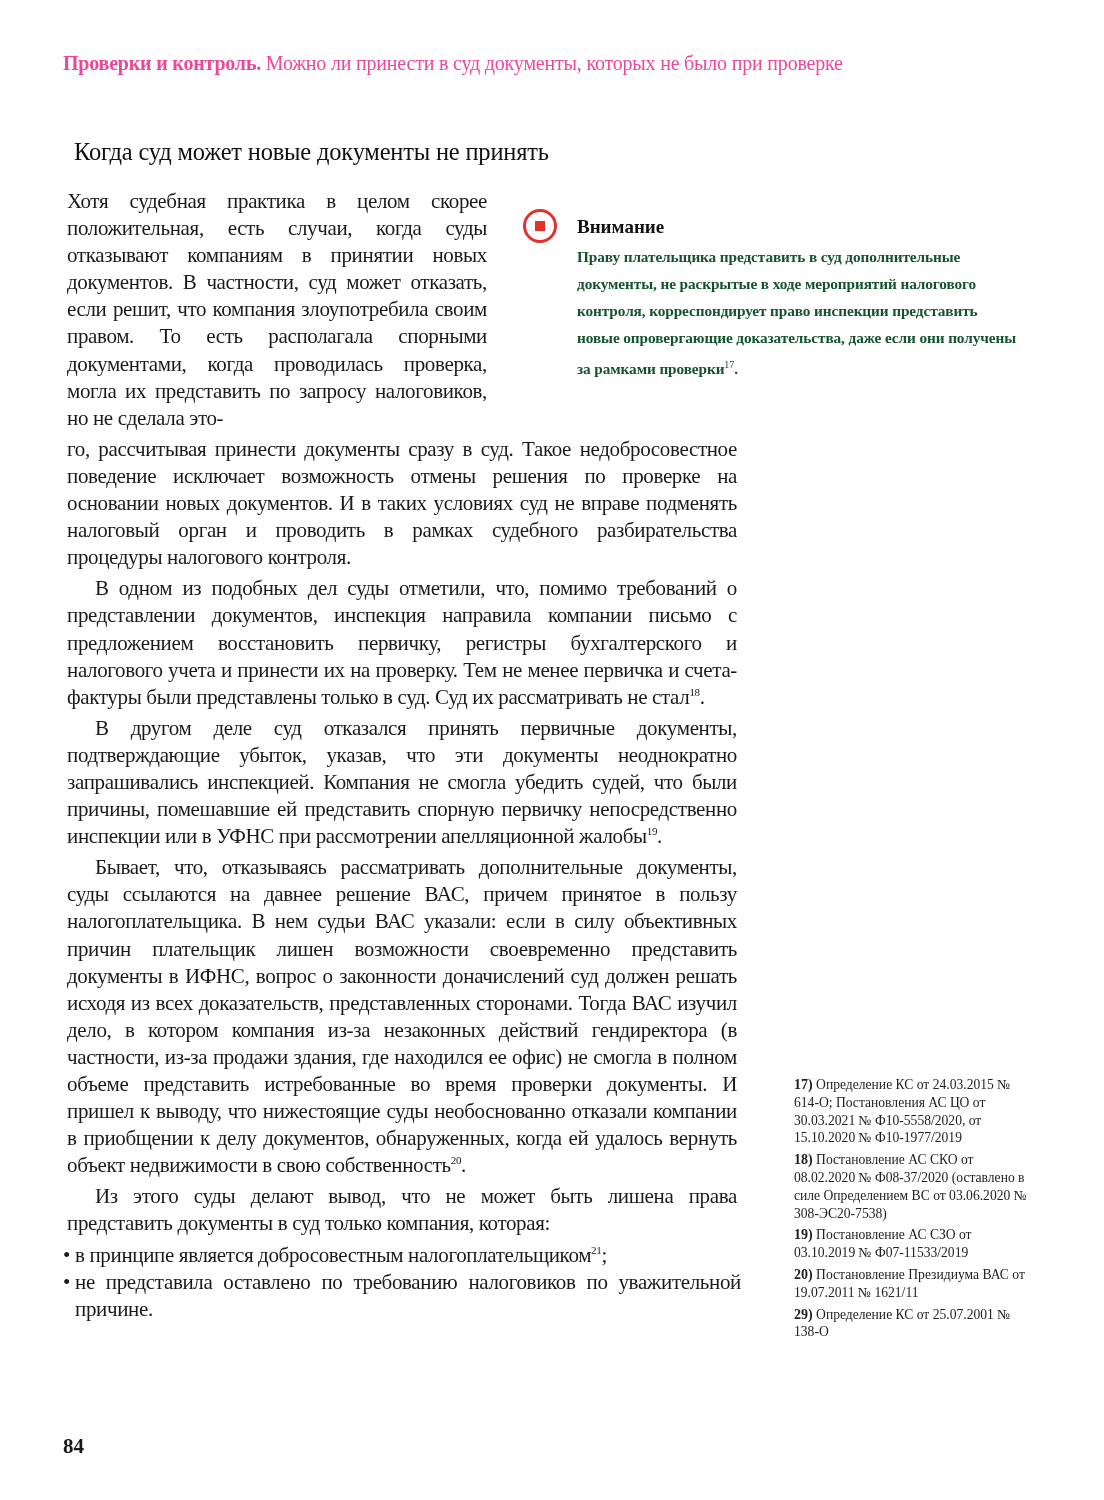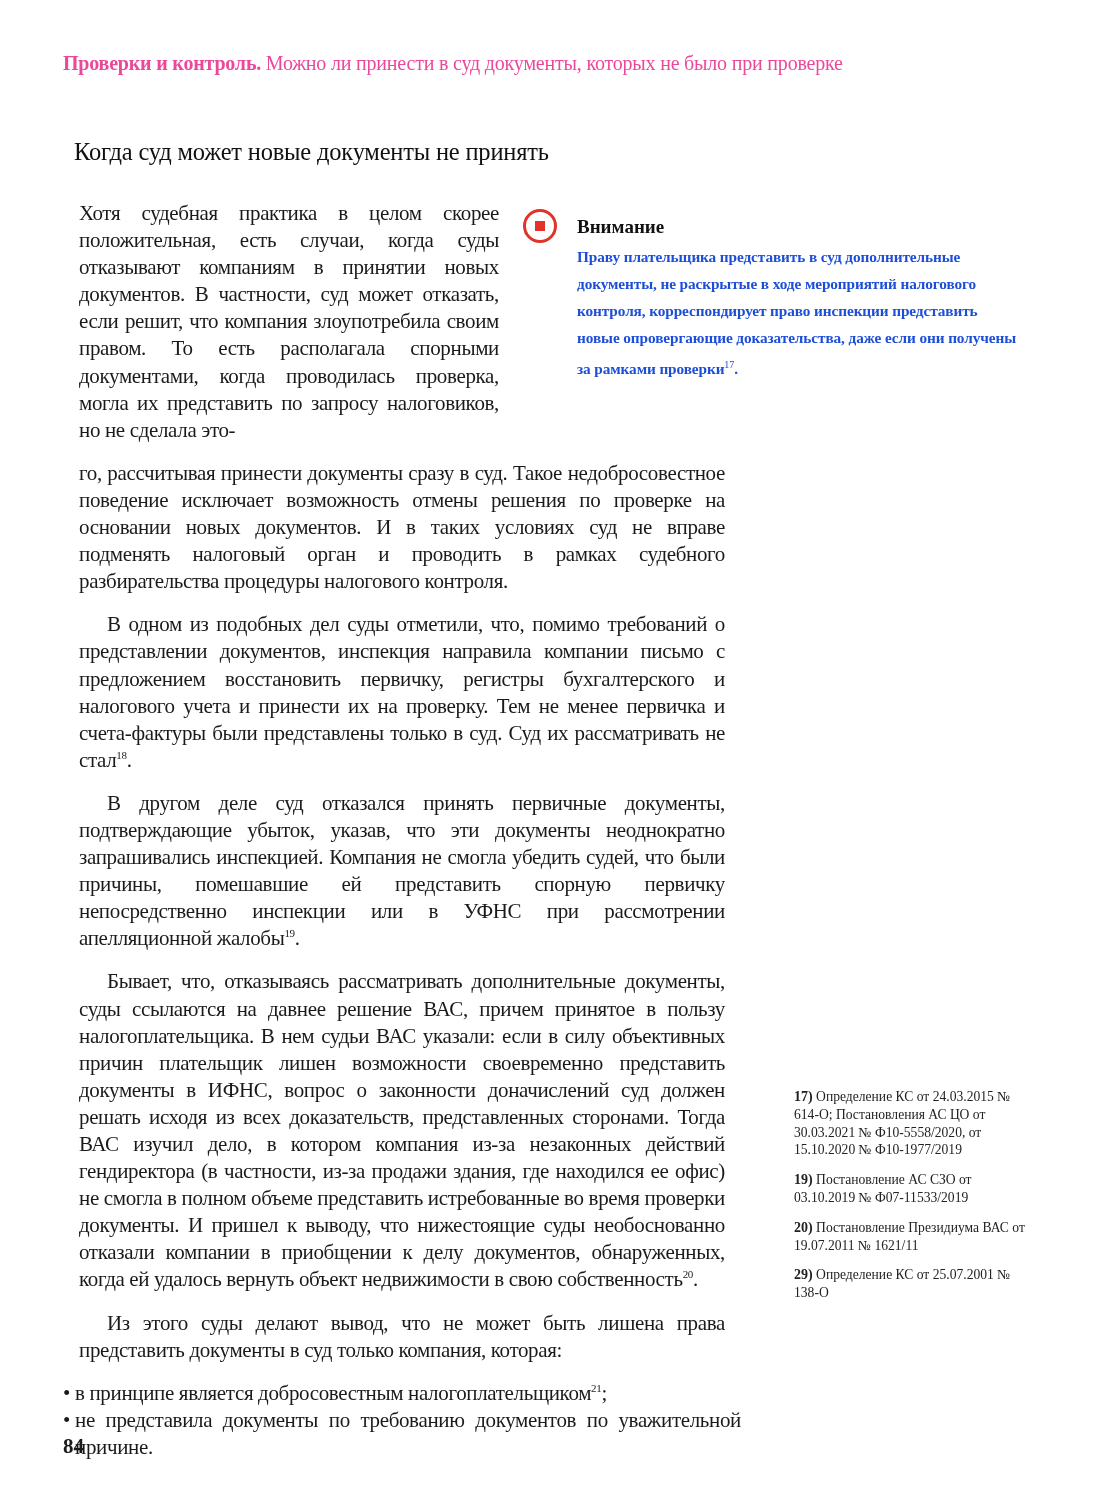--- a/index.html
+++ b/index.html
@@ -1,35 +1,35 @@
 <!DOCTYPE html>
 <html><head>
 <meta charset="utf-8">
 <style>
   html, body { margin: 0; padding: 0; background: #ffffff; }
   body { width: 1104px; height: 1500px; position: relative; overflow: hidden; color: #1a1a1a; font-family: "Liberation Serif", "DejaVu Serif", serif; }
   .running-head { position: absolute; left: 63px; top: 52px; font-size: 20px; color: #ec4899; white-space: nowrap; letter-spacing: -0.2px; }
   .running-head b { font-weight: bold; }
   .section-title { position: absolute; left: 74px; top: 138px; font-size: 24.5px; font-weight: normal; color: #111; margin: 0; letter-spacing: -0.2px; }
   .body-text { position: absolute; left: 63px; top: 184px; width: 678px; font-size: 21px; line-height: 27.1px; color: #1a1a1a; letter-spacing: -0.35px; }
-  .body-text p { margin: 16px; text-align: justify; }
+  .body-text p { margin: 4px; text-align: justify; }
   .body-text p.indent { text-indent: 28px; }
   .body-text .wrap-first { width: 420px; }
   .body-text sup { font-size: 11px; vertical-align: super; line-height: 0; }
   .bullets { list-style: none; margin: 0; padding: 0; }
   .bullets li { position: relative; padding-left: 12px; text-align: justify; }
   .bullets li::before { content: "•"; position: absolute; left: 0; top: 0; }
   .callout { position: absolute; left: 523px; top: 209px; width: 490px; }
   .callout-icon { position: absolute; left: 0; top: 0; width: 34px; height: 34px; border: 3.5px solid #e2332a; border-radius: 50%; box-sizing: border-box; }
   .callout-icon::after { content: ""; position: absolute; left: 9px; top: 9px; width: 10px; height: 10px; background: #e2332a; }
   .callout-title { position: absolute; left: 54px; top: 7px; font-size: 19px; font-weight: bold; color: #111; }
-  .callout-text { position: absolute; left: 54px; top: 34px; width: 440px; font-size: 15.3px; font-weight: bold; line-height: 27px; color: #1d4ed8; letter-spacing: -0.1px; }
+  .callout-text { position: absolute; left: 54px; top: 34px; width: 440px; font-size: 15.3px; font-weight: bold; line-height: 27px; color: #14532d; letter-spacing: -0.1px; }
   .callout-text sup { font-size: 10px; font-weight: normal; }
   .footnotes { position: absolute; left: 794px; top: 1076px; width: 240px; font-size: 13.6px; line-height: 17.8px; color: #222; }
-  .footnote { margin: 12px 0 4px 0; }
+  .footnote { margin: 0 0 4px 0; }
   .footnote b { font-size: 14px; }
   .page-number { position: absolute; left: 63px; top: 1434px; font-size: 21px; color: #1a1a1a; font-weight: bold; }
 </style>
 </head>
 <body>
 
 <div class="running-head"><b>Проверки и контроль.</b><span> Можно ли принести в суд документы, которых не было при проверке</span></div>
 
 <h2 class="section-title">Когда суд может новые документы не принять</h2>
 
@@ -41,24 +41,25 @@
 
 <div class="body-text">
   <p class="wrap-first">Хотя судебная практика в целом скорее положительная, есть случаи, когда суды отказывают компаниям в принятии новых документов. В частности, суд может отказать, если решит, что компания злоупотребила своим правом. То есть располагала спорными документами, когда проводилась проверка, могла их представить по запросу налоговиков, но не сделала это-</p>
   <p>го, рассчитывая принести документы сразу в суд. Такое недобросовестное поведение исключает возможность отмены решения по проверке на основании новых документов. И в таких условиях суд не вправе подменять налоговый орган и проводить в рамках судебного разбирательства процедуры налогового контроля.</p>
   <p class="indent"><span>В одном из подобных дел суды отметили, что, помимо требований о представлении документов, инспекция направила компании письмо с предложением восстановить первичку, регистры бухгалтерского и налогового учета и принести их на проверку. Тем не менее первичка и счета-фактуры были представлены только в суд. Суд их рассматривать не стал</span><sup>18</sup>.</p>
   <p class="indent"><span>В другом деле суд отказался принять первичные документы, подтверждающие убыток, указав, что эти документы неоднократно запрашивались инспекцией. Компания не смогла убедить судей, что были причины, помешавшие ей представить спорную первичку непосредственно инспекции или в УФНС при рассмотрении апелляционной жалобы</span><sup>19</sup>.</p>
   <p class="indent"><span>Бывает, что, отказываясь рассматривать дополнительные документы, суды ссылаются на давнее решение ВАС, причем принятое в пользу налогоплательщика. В нем судьи ВАС указали: если в силу объективных причин плательщик лишен возможности своевременно представить документы в ИФНС, вопрос о законности доначислений суд должен решать исходя из всех доказательств, представленных сторонами. Тогда ВАС изучил дело, в котором компания из-за незаконных действий гендиректора (в частности, из-за продажи здания, где находился ее офис) не смогла в полном объеме представить истребованные во время проверки документы. И пришел к выводу, что нижестоящие суды необоснованно отказали компании в приобщении к делу документов, обнаруженных, когда ей удалось вернуть объект недвижимости в свою собственность</span><sup>20</sup>.</p>
   <p class="indent">Из этого суды делают вывод, что не может быть лишена права представить документы в суд только компания, которая:</p>
   <ul class="bullets">
     <li><span>в принципе является добросовестным налогоплательщиком</span><sup>21</sup><span>;</span></li>
-    <li>не представила документы по требованию документов по уважительной причине.</li>
+    <li>не представила оставлено по требованию налоговиков по уважительной причине.</li>
   </ul>
 </div>
 
 <div class="footnotes">
   <p class="footnote"><b>17)</b><span> Определение КС от 24.03.2015 № 614-О; Постановления АС ЦО от 30.03.2021 № Ф10-5558/2020, от 15.10.2020 № Ф10-1977/2019</span></p>
+  <p class="footnote"><b>18)</b><span> Постановление АС СКО от 08.02.2020 № Ф08-37/2020 (оставлено в силе Определением ВС от 03.06.2020 № 308-ЭС20-7538)</span></p>
   <p class="footnote"><b>19)</b><span> Постановление АС СЗО от 03.10.2019 № Ф07-11533/2019</span></p>
   <p class="footnote"><b>20)</b><span> Постановление Президиума ВАС от 19.07.2011 № 1621/11</span></p>
   <p class="footnote"><b>29)</b><span> Определение КС от 25.07.2001 № 138-О</span></p>
 </div>
 
 <div class="page-number">84</div>
 
 </body></html>

